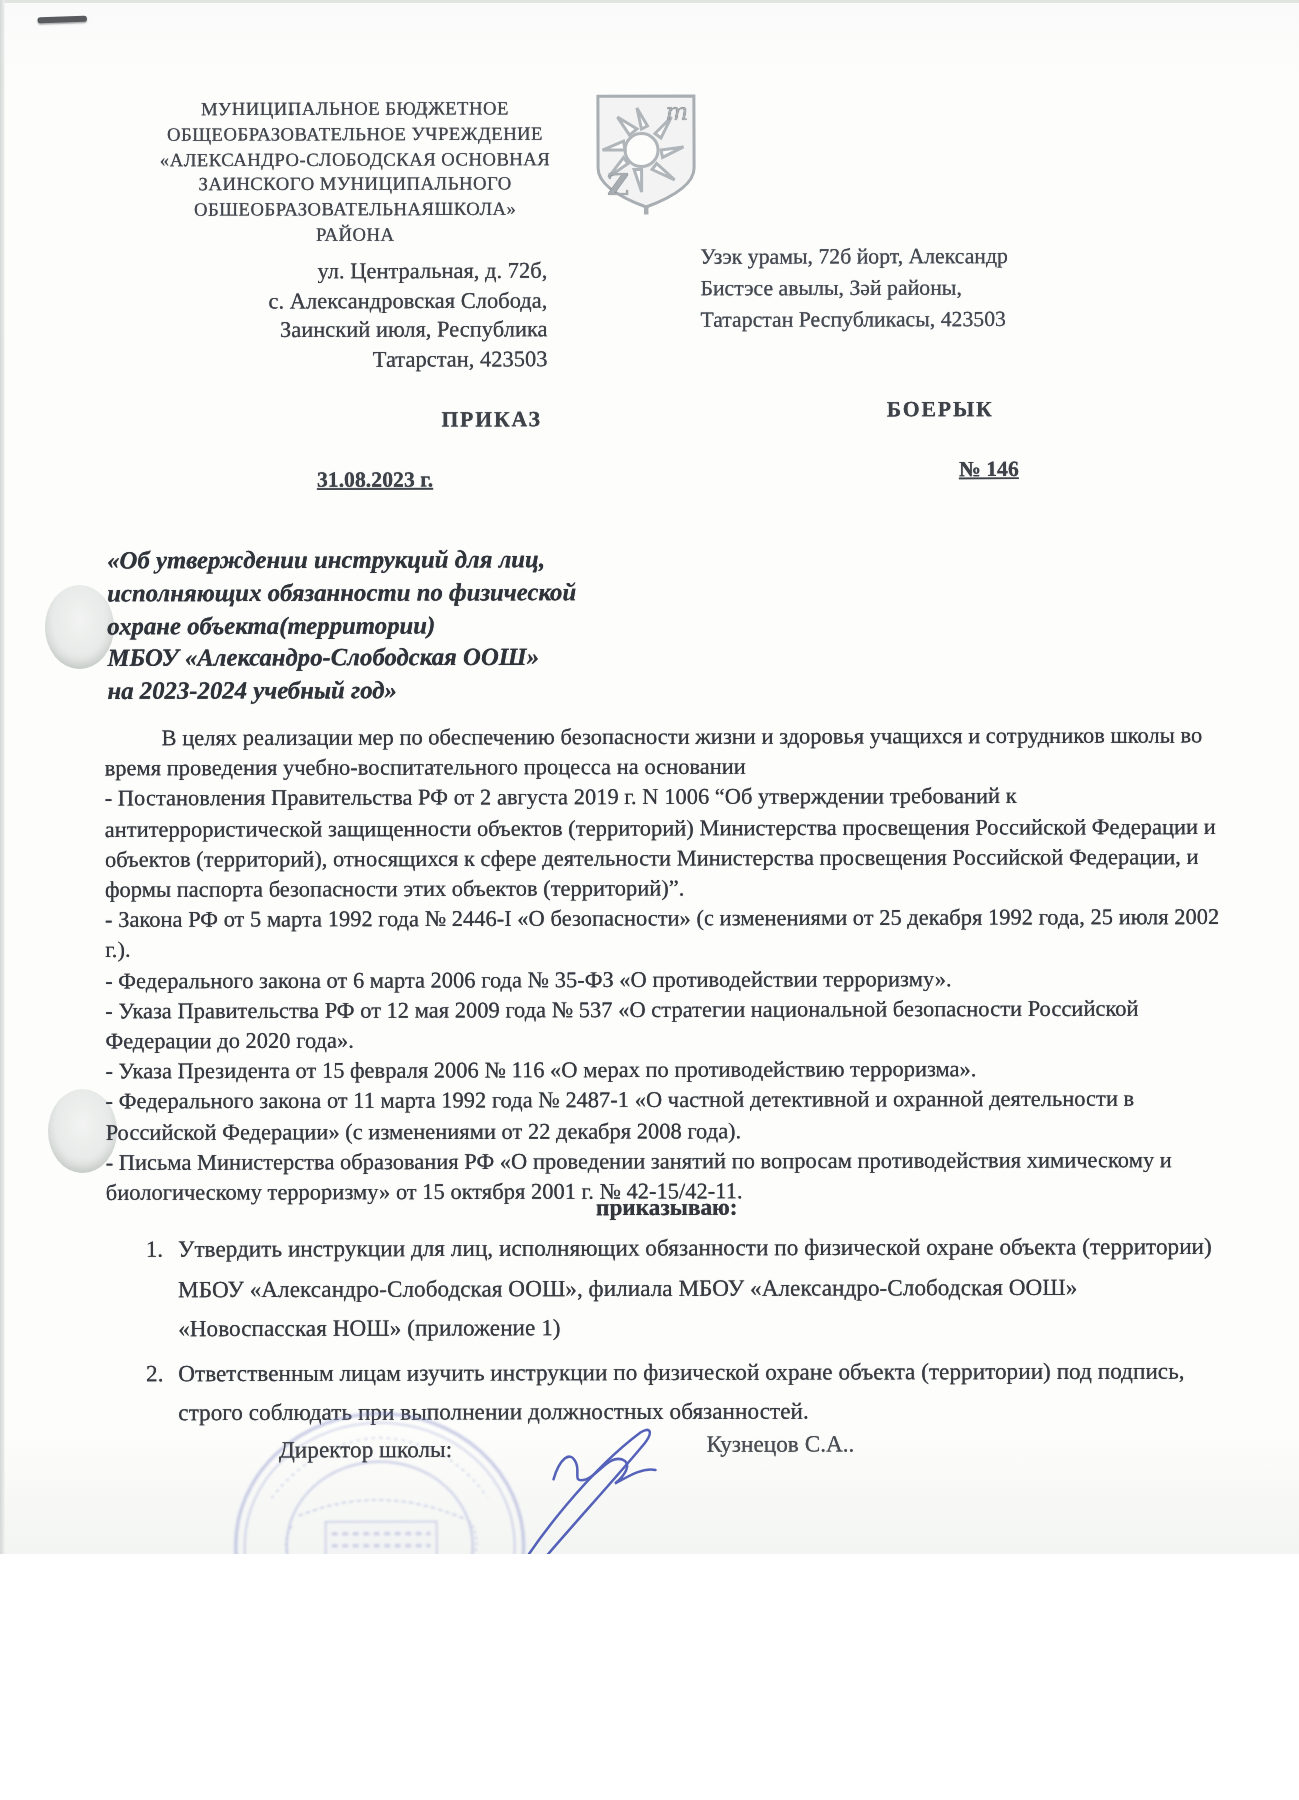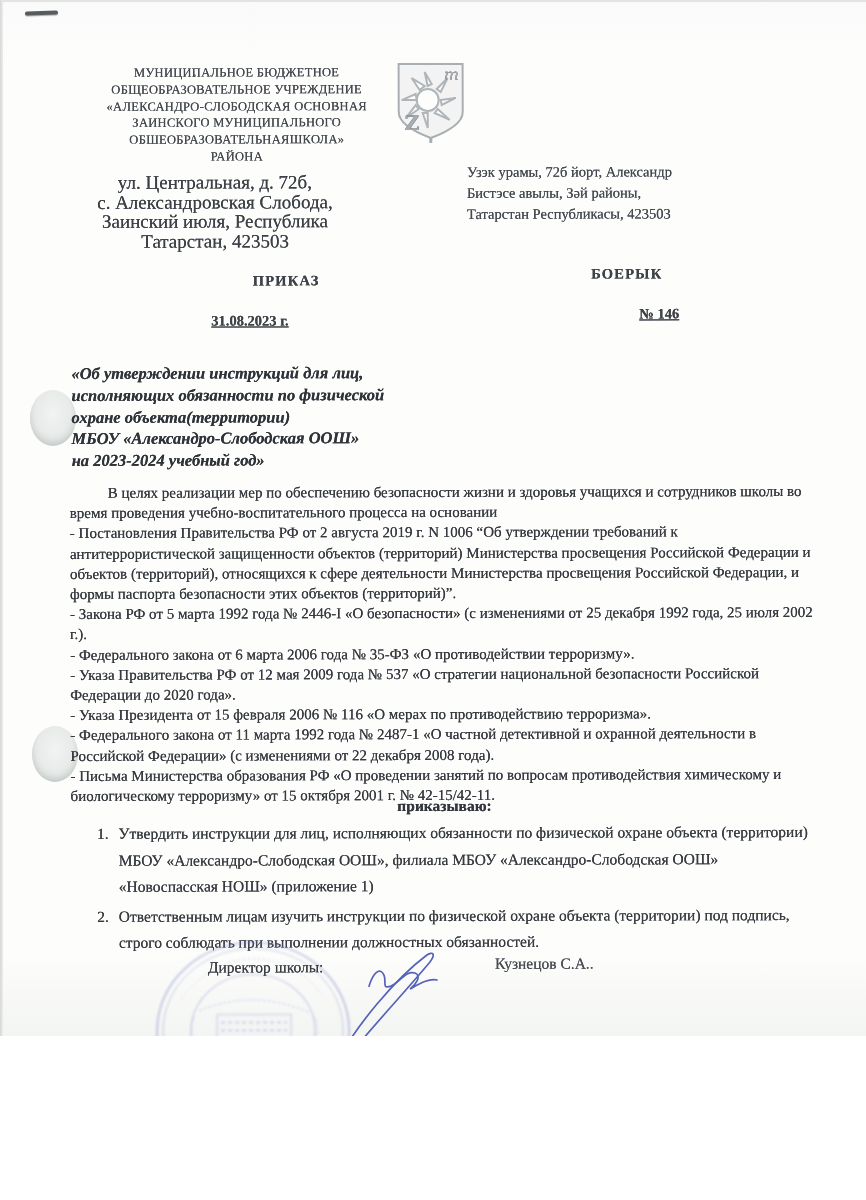--- a/index.html
+++ b/index.html
@@ -15,31 +15,31 @@
   .speck{position:absolute;background:#8a8d90;border-radius:50%;}
   .dash-mark{position:absolute;left:25px;top:11px;width:33px;height:4px;background:#585b5e;border-radius:2px;transform:rotate(-2deg);box-shadow:0 1px 1px rgba(90,93,96,.5);}
   .hole-punch{position:absolute;width:46px;height:56px;border-radius:50%;
     background:radial-gradient(ellipse at 50% 42%, #f2f3f2 0%, #e7eae8 55%, #d8dcda 78%, rgba(216,220,218,0) 100%);
     box-shadow:inset 0 -6px 8px -4px #bfc5c2;}
   .doc{position:absolute;left:0;top:0;width:866px;height:1200px;transform:rotate(-0.15deg);color:#383c42;text-shadow:0 0 0.45px currentColor;}
 
   
   .org-left{position:absolute;left:72px;top:64px;width:332px;text-align:center;
     font-size:12.5px;line-height:16.8px;letter-spacing:.3px;color:#44484f;}
-  .addr-left{position:absolute;left:66px;top:172px;width:300px;text-align:center;
-    font-size:19px;line-height:19.5px;color:#3d4147;}
+  .addr-left{position:absolute;left:66px;top:172px;width:300px;text-align:right;
+    font-size:15px;line-height:19.5px;color:#3d4147;}
   .org-right{position:absolute;left:468px;top:60px;width:346px;text-align:center;
     font-size:12.5px;line-height:16.8px;letter-spacing:.3px;color:#4a4f57;}
   .addr-right{position:absolute;left:468px;top:162px;width:346px;text-align:left;padding-right:2px;
     font-size:14.5px;line-height:21px;color:#454a52;}
   .crest{position:absolute;left:393px;top:58px;width:78px;height:86px;}
 
   
   .order-title{position:absolute;font-size:14.5px;font-weight:bold;letter-spacing:1.2px;color:#3e4249;}
-  .t-prikaz{left:212px;top:272px;width:150px;text-align:center;}
+  .t-prikaz{left:212px;top:272px;width:150px;text-align:right;}
   .t-boeryk{left:592px;top:266px;width:130px;}
   .order-meta{position:absolute;font-size:14.5px;font-weight:bold;text-decoration:underline;color:#3e4249;}
   .m-date{left:212px;top:312px;}
   .m-num{left:640px;top:306px;}
 
   
   .subject{position:absolute;left:72px;top:362px;width:430px;
     font-style:italic;font-weight:bold;font-size:16.5px;line-height:21.8px;color:#2f333a;}
 
   
@@ -50,22 +50,22 @@
 
   .resolution{position:absolute;left:70px;top:797px;width:748px;text-align:center;
     font-weight:bold;font-size:15.5px;color:#33373d;}
 
   .order-list{position:absolute;left:70px;top:820px;width:748px;
     font-size:15.5px;line-height:26.5px;color:#383c42;}
   .order-list ol{margin:0;padding-left:42px;}
   .order-list li{padding-left:6px;margin-bottom:3px;}
 
   
-  .sig-role{position:absolute;left:185px;top:958px;font-size:15.5px;color:#3b3f45;margin-left:22px;}
-  .sig-name{position:absolute;left:470px;top:955px;font-size:15.5px;color:#4a4e54;margin-left:24px;}
+  .sig-role{position:absolute;left:185px;top:958px;font-size:15.5px;color:#3b3f45;}
+  .sig-name{position:absolute;left:470px;top:955px;font-size:15.5px;color:#4a4e54;}
   .seal{position:absolute;left:150px;top:938px;width:205px;height:185px;opacity:.42;}
   .pen-sig{position:absolute;left:310px;top:930px;width:160px;height:145px;}
 </style>
 </head>
 <body>
 
 <div class="page">
 
   <div class="scan-edge-top"></div>
   <div class="scan-edge-left"></div>

